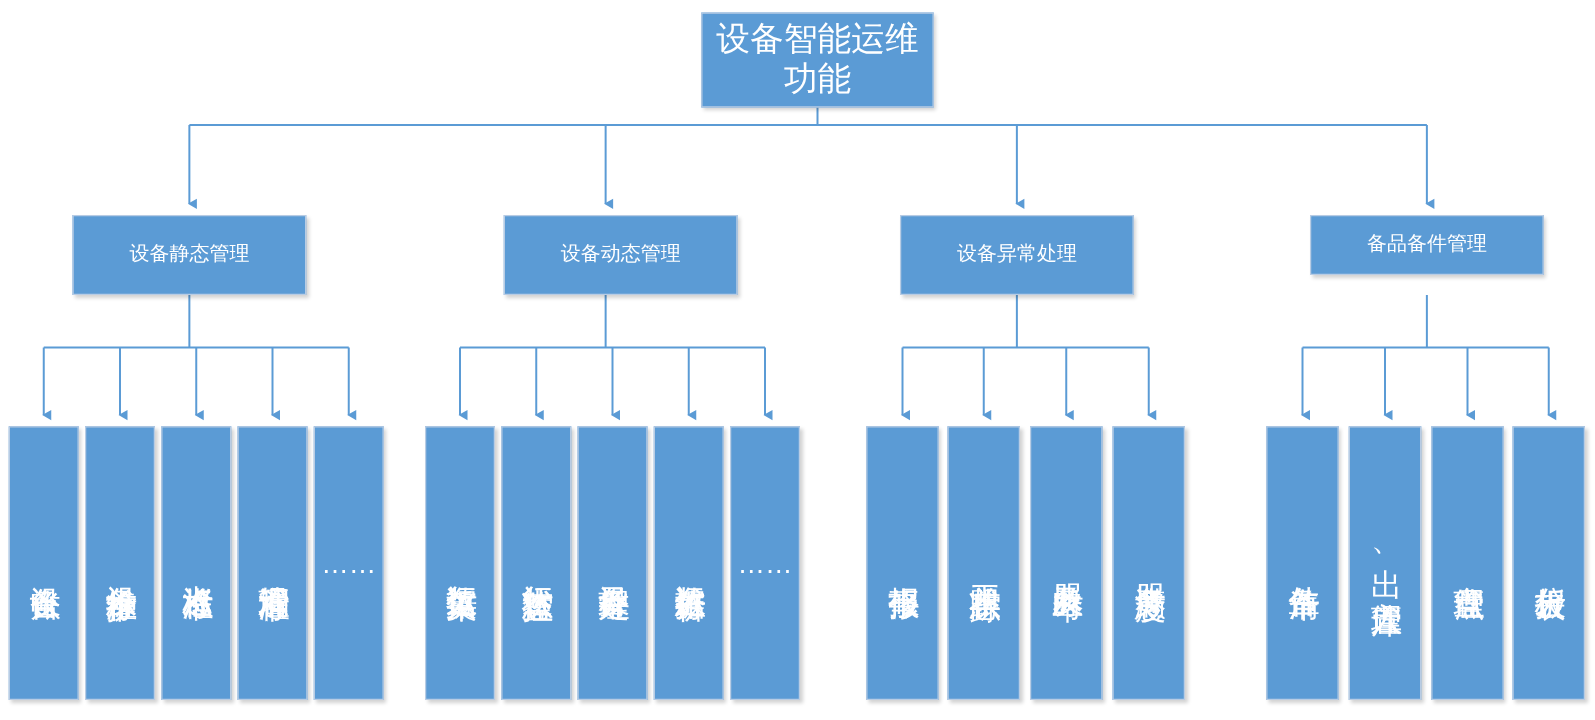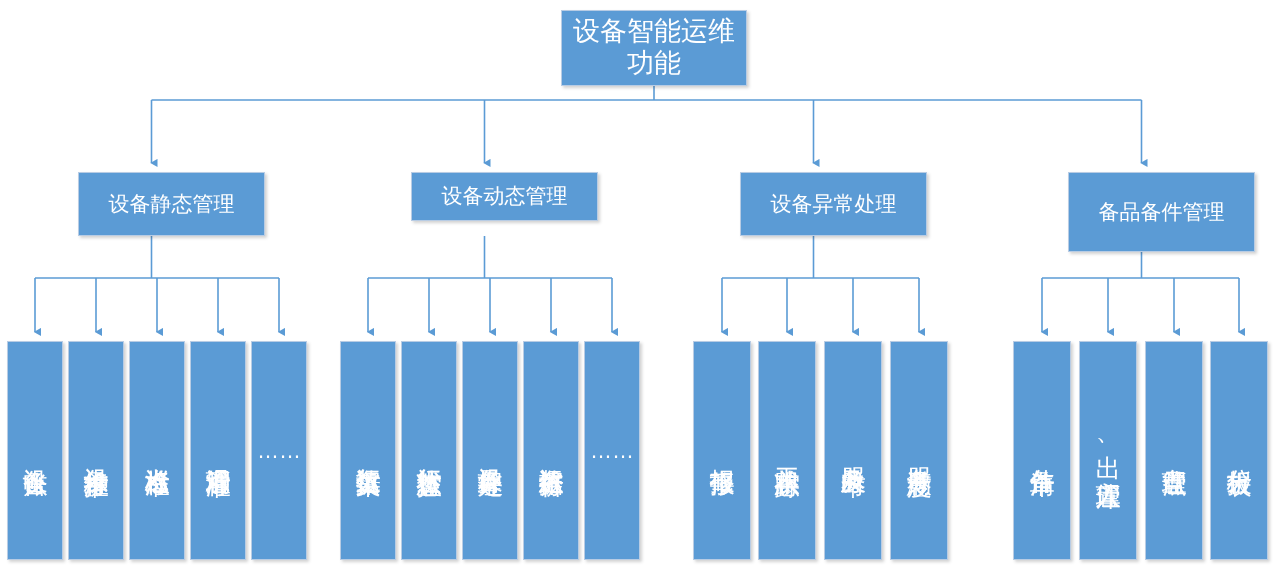--- a/index.html
+++ b/index.html
@@ -35,23 +35,22 @@
     justify-content: center;
     text-align: center;
     box-shadow: 2px 2px 3px rgba(0,0,0,0.18);
     line-height: 1.18;
   }
   .node-root {
     font-size: 27px;
     padding: 2px 6px;
   }
   .node-l2 {
-    font-size: 21px;
+    font-size: 16px;
     padding: 2px 4px;
-    margin-left: 20px;
   }
   .node-leaf {
     font-size: 25px;
     writing-mode: vertical-rl;
     text-orientation: upright;
     letter-spacing: 1px;
     padding: 6px 2px;
     align-items: center;
     justify-content: center;
   }
@@ -116,27 +115,27 @@
   </svg>
 
   <div class="node node-root" style="left: 561px; top: 10px; width: 186px; height: 76px;">
     <span class="leaf-text">设备智能运维功能</span>
   </div>
 
   <div id="level2-container">
       <div class="node node-l2" style="left: 58px; top: 172px; width: 187px; height: 64px;">
         <span class="leaf-text">设备静态管理</span>
       </div>
-      <div class="node node-l2" style="left: 391px; top: 172px; width: 187px; height: 49px;">
+      <div class="node node-l2" style="left: 403px; top: 172px; width: 187px; height: 64px;">
         <span class="leaf-text">设备动态管理</span>
       </div>
       <div class="node node-l2" style="left: 720px; top: 172px; width: 187px; height: 64px;">
         <span class="leaf-text">设备异常处理</span>
       </div>
-      <div class="node node-l2" style="left: 1048px; top: 172px; width: 187px; height: 80px;">
+      <div class="node node-l2" style="left: 1048px; top: 172px; width: 187px; height: 48px;">
         <span class="leaf-text">备品备件管理</span>
       </div>
     </div>
 
   <div id="leaf-container">
       <div class="node node-leaf" style="left: 7px; top: 341px; width: 56px; height: 219px;">
         <span class="leaf-text">设备台账</span>
       </div>
       <div class="node node-leaf" style="left: 68px; top: 341px; width: 56px; height: 219px;">
         <span class="leaf-text">设备维护标准</span>

